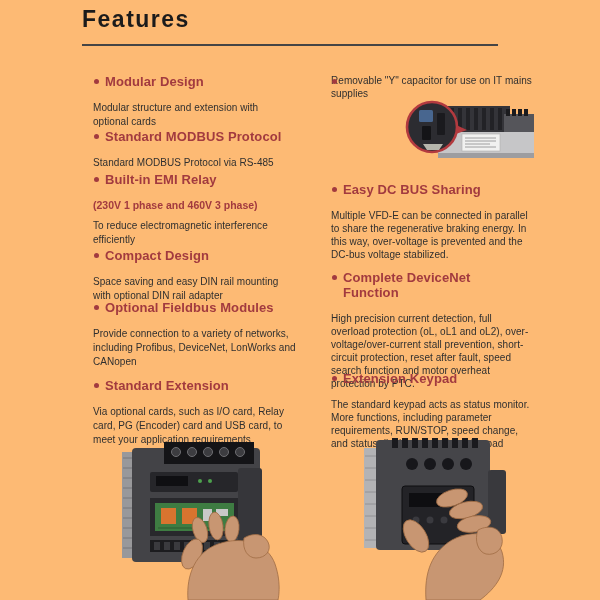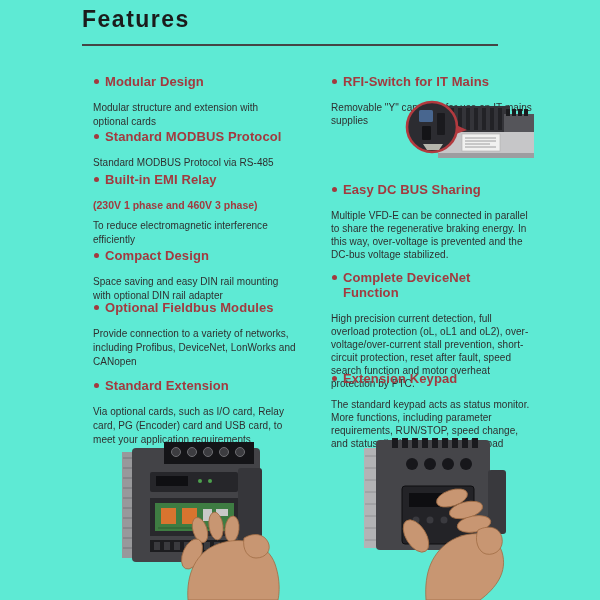--- a/index.html
+++ b/index.html
@@ -1,17 +1,17 @@
 <!DOCTYPE html>
 <html><head>
 <meta charset="utf-8">
 <style>
   html,body{margin:0;padding:0;background:#ffffff;}
   .page{
-    position:relative;width:600px;height:600px;background:#5eead4;overflow:hidden;
+    position:relative;width:600px;height:600px;background:#fdba74;overflow:hidden;
     font-family:"Liberation Sans","DejaVu Sans",sans-serif;color:#2e2e2e;
   }
   .page-title{
     position:absolute;left:82px;top:6px;margin:0;
     font-size:23px;font-weight:bold;letter-spacing:1.5px;color:#1b1b1b;
   }
   .title-rule{
     position:absolute;left:82px;top:44px;width:416px;height:2px;background:#454545;
   }
   .feat{position:absolute;}
@@ -67,21 +67,21 @@
   </section>
 
   <section class="feat" style="left:82px;top:366px;width:218px">
     <h3 class="feat-title"><span class="dot"></span><span>Standard Extension</span></h3>
     <p class="feat-body" style="margin-top:2px">Via optional cards, such as I/O card, Relay card, PG (Encoder) card and USB card, to meet your application requirements</p>
   </section>
 
   <div class="col-right">
 
     <section class="feat" style="left:320px;top:62px;width:215px">
-      <h3 class="feat-title"><span class="dot"></span><span>RFI-Switch for IT Mains</span></h3>
+      <h3 class="feat-title"><span class="dot"></span></h3>
       <p class="feat-body">Removable "Y" capacitor for use on IT mains supplies</p>
     </section>
 
     <div class="photo" style="left:392px;top:100px;width:156px;height:68px">
       <svg viewBox="0 0 156 68" role="img" aria-label="VFD drive side view with magnified detail of the removable RFI switch Y-capacitor">
         <g>
           <rect x="46" y="30" width="96" height="26" fill="#c6c6c8"></rect>
           <rect x="46" y="53" width="96" height="5" fill="#9d9da0"></rect>
           <rect x="70" y="34" width="38" height="17" fill="#f1f1f0" stroke="#b0b0b0" stroke-width="0.6"></rect>
           <g stroke="#8a8a8a" stroke-width="0.8">

